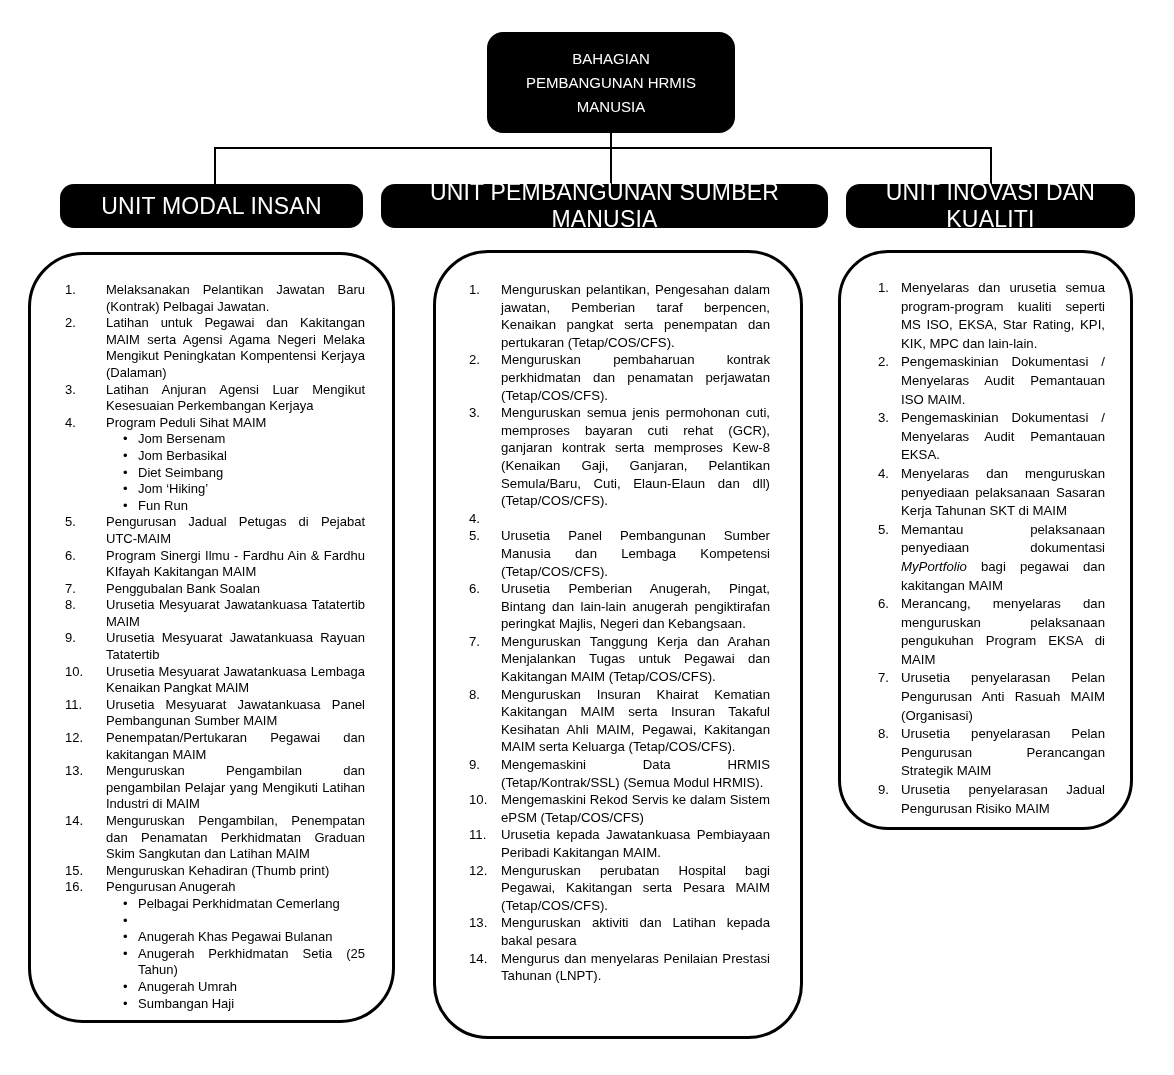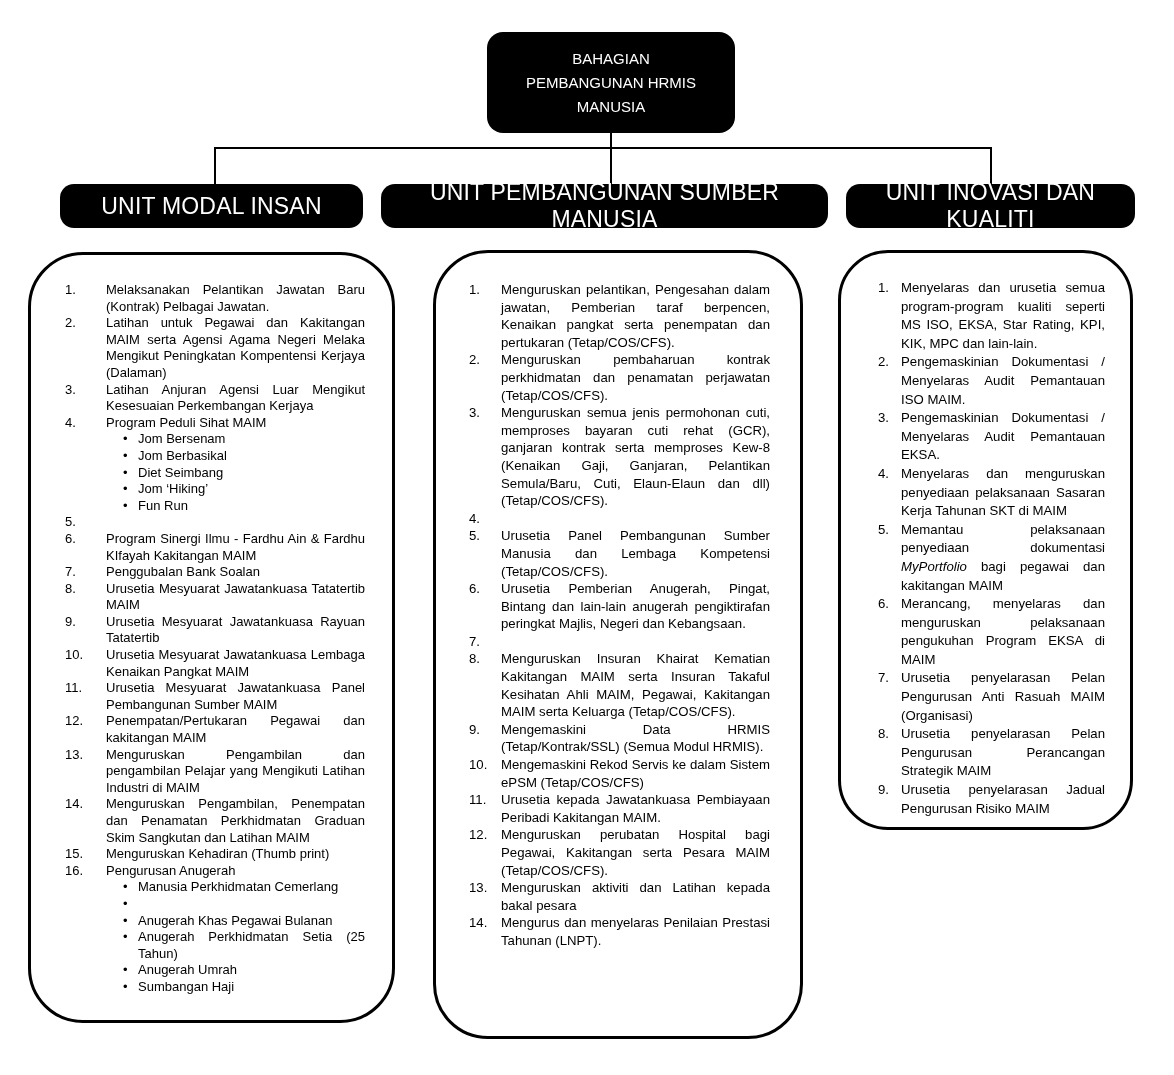--- a/index.html
+++ b/index.html
@@ -113,20 +113,23 @@
               <div class="btxt">Jom ‘Hiking’</div>
             </div>
             <div class="bullet-row">
               <span class="dot">•</span>
               <div class="btxt">Fun Run</div>
             </div>
           </div>
         </div>
         <div class="item">
           <span class="num">5.</span>
+          <div class="itembody">
+            <div class="txt">Pengurusan Jadual Petugas di Pejabat UTC-MAIM</div>
+          </div>
         </div>
         <div class="item">
           <span class="num">6.</span>
           <div class="itembody">
             <div class="txt">Program Sinergi Ilmu - Fardhu Ain &amp; Fardhu KIfayah Kakitangan MAIM</div>
           </div>
         </div>
         <div class="item">
           <span class="num">7.</span>
           <div class="itembody">
@@ -180,21 +183,21 @@
           <div class="itembody">
             <div class="txt">Menguruskan Kehadiran (Thumb print)</div>
           </div>
         </div>
         <div class="item">
           <span class="num">16.</span>
           <div class="itembody">
             <div class="txt">Pengurusan Anugerah</div>
             <div class="bullet-row">
               <span class="dot">•</span>
-              <div class="btxt">Manusia Perkhidmatan  Cemerlang</div>
+              <div class="btxt">Pelbagai Perkhidmatan  Cemerlang</div>
             </div>
             <div class="bullet-row">
               <span class="dot">•</span>
             </div>
             <div class="bullet-row">
               <span class="dot">•</span>
               <div class="btxt">Anugerah Khas Pegawai Bulanan</div>
             </div>
             <div class="bullet-row">
               <span class="dot">•</span>
@@ -242,20 +245,23 @@
           </div>
         </div>
         <div class="item">
           <span class="num">6.</span>
           <div class="itembody">
             <div class="txt">Urusetia Pemberian Anugerah, Pingat, Bintang dan lain-lain anugerah pengiktirafan peringkat Majlis, Negeri dan Kebangsaan.</div>
           </div>
         </div>
         <div class="item">
           <span class="num">7.</span>
+          <div class="itembody">
+            <div class="txt">Menguruskan Tanggung Kerja dan Arahan Menjalankan Tugas untuk Pegawai dan Kakitangan MAIM (Tetap/COS/CFS).</div>
+          </div>
         </div>
         <div class="item">
           <span class="num">8.</span>
           <div class="itembody">
             <div class="txt">Menguruskan Insuran Khairat Kematian Kakitangan MAIM serta Insuran Takaful Kesihatan Ahli MAIM, Pegawai, Kakitangan MAIM serta Keluarga (Tetap/COS/CFS).</div>
           </div>
         </div>
         <div class="item">
           <span class="num">9.</span>
           <div class="itembody">

